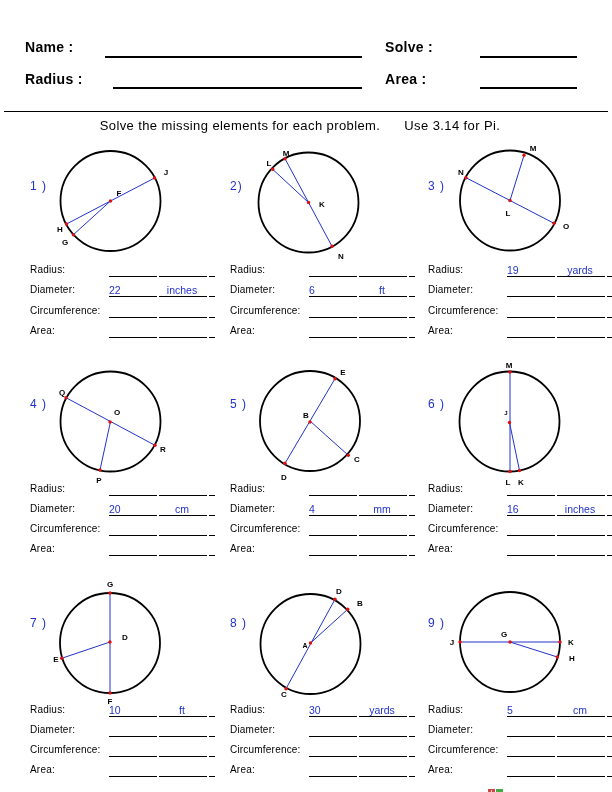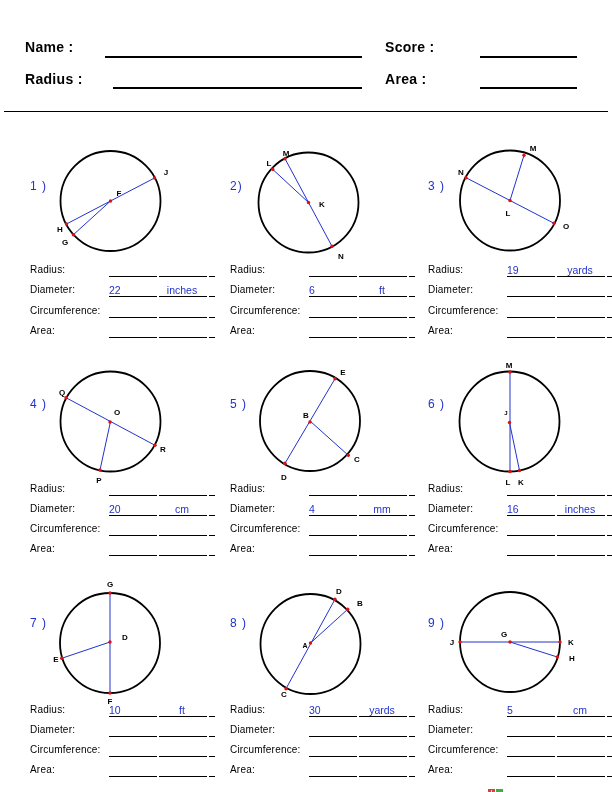--- a/index.html
+++ b/index.html
@@ -28,29 +28,32 @@
   .t0{background:#cc4444;}.t1{background:#44aa44;}.t2{background:#3355cc;}.t3{background:#cc9933;}
   .brand{font-size:13px;color:#3344bb;letter-spacing:.2px;}
 </style>
 </head>
 <body>
 
 <div class="page">
 
   <div class="abs hdr-label" style="left:25px;top:13px;">Name :</div>
   <div class="fill-line" style="left:105px;top:30px;width:257px;"></div>
-  <div class="abs hdr-label" style="left:385px;top:13px;">Score :</div>
+  <div class="abs hdr-label" style="left:385px;top:13px;">Solve :</div>
   <div class="fill-line" style="left:480px;top:30px;width:97px;"></div>
   <div class="abs hdr-label" style="left:25px;top:45px;">Radius :</div>
   <div class="fill-line" style="left:113px;top:61px;width:249px;"></div>
   <div class="abs hdr-label" style="left:385px;top:45px;">Area :</div>
   <div class="fill-line" style="left:480px;top:61px;width:97px;"></div>
 
   <div class="divider"></div>
 
+  <div class="instruction">
+    <span>Solve the missing elements for each problem.</span><span class="instr-gap">Use 3.14 for Pi.</span>
+  </div>
 
   <svg class="diagrams" width="612" height="792" viewBox="0 0 612 792">
       <g>
         <circle cx="110.5" cy="175" r="50" fill="none" stroke="#000" stroke-width="1.8"></circle>
         <line x1="154.5" y1="152" x2="66.5" y2="198" stroke="#2233cc" stroke-width="1"></line>
         <line x1="110.5" y1="175" x2="73.4" y2="208.7" stroke="#2233cc" stroke-width="1"></line>
         <circle cx="110.5" cy="175" r="1.7" fill="#e01010"></circle>
         <circle cx="154.5" cy="152" r="1.7" fill="#e01010"></circle>
         <circle cx="66.5" cy="198" r="1.7" fill="#e01010"></circle>
         <circle cx="73.4" cy="208.7" r="1.7" fill="#e01010"></circle>

